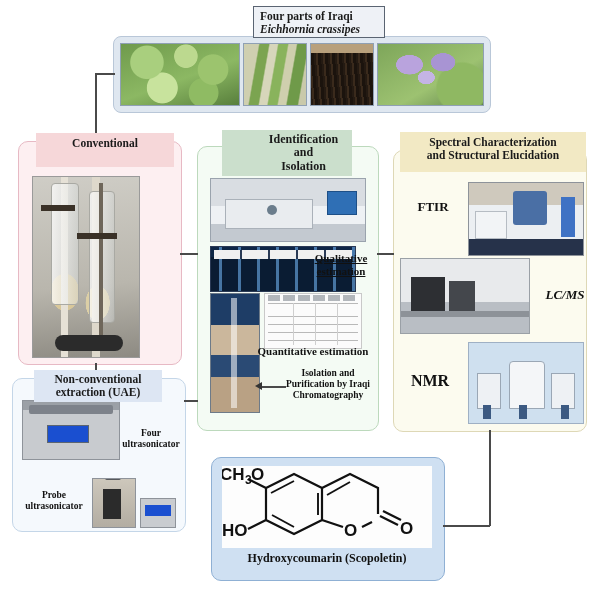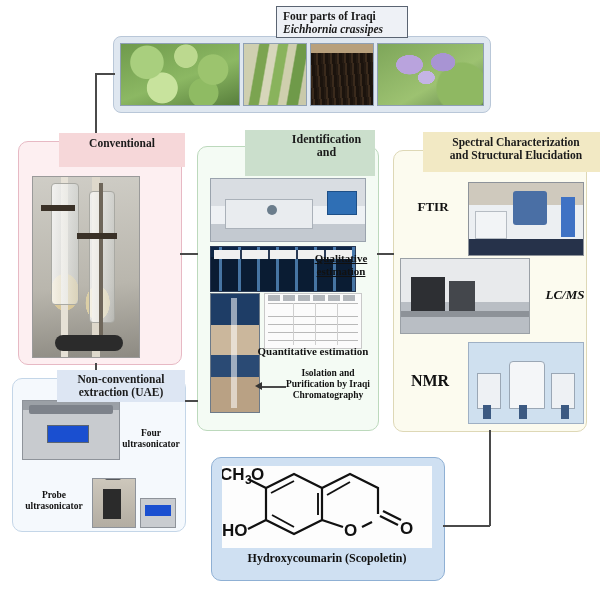--- a/index.html
+++ b/index.html
@@ -15,21 +15,20 @@
   
   .panel{position:absolute;border-radius:10px;}
   .hdr{
     position:absolute;
     text-align:center;
     font-weight:bold;
     color:#1a1a1a;
     line-height:1.12;
     z-index:6;
     box-sizing:border-box;
-    margin-left:23px;
   }
 
   
   #title-box{
     left:253px;top:6px;width:132px;height:32px;
     background:#eef1f6;border:1px solid #5a6472;
     font-size:11.5px;padding:3px 4px 0 6px;
     text-align:left;
   }
   #title-box .ital{font-style:italic;}
@@ -56,21 +55,21 @@
   .ph-flower{flex:1 1 auto;background:
       radial-gradient(ellipse 22px 16px at 30% 34%, #b9a3dd 0 60%, transparent 62%),
       radial-gradient(ellipse 20px 15px at 62% 30%, #a894d3 0 60%, transparent 62%),
       radial-gradient(ellipse 14px 11px at 46% 55%, #c4b4e4 0 60%, transparent 62%),
       radial-gradient(circle at 80% 72%, #8fb862 0 26%, transparent 28%),
       linear-gradient(150deg,#7ea65a,#9dc271 60%,#5f834a);}
 
   
   #soxhlet-panel{left:18px;top:141px;width:162px;height:222px;
      background:#fdeff1;border:1px solid #e7b9c4;}
-  #soxhlet-hdr{left:36px;top:133px;width:126px;height:34px;
+  #soxhlet-hdr{left:36px;top:133px;width:138px;height:34px;
      background:#f6d7d9;font-size:11.5px;padding-top:4px;}
 
   #ident-panel{left:197px;top:146px;width:180px;height:283px;
      background:#f4fbf4;border:1px solid #bcd9bc;}
   #ident-hdr{left:222px;top:130px;width:130px;height:46px;
      background:#cbdfcc;font-size:12px;padding-top:3px;padding-left:33px;}
 
   #spectral-panel{left:393px;top:150px;width:192px;height:280px;
      background:#fcfbef;border:1px solid #ded8b6;}
   #spectral-hdr{left:400px;top:132px;width:186px;height:40px;
@@ -252,20 +251,21 @@
     <div class="tcol" style="left:28px;"></div>
     <div class="tcol" style="left:50px;"></div>
     <div class="tcol" style="left:72px;"></div>
   </div>
   <div class="img" id="column-img">
     <div class="rod"></div>
   </div>
   <div class="hdr" id="ident-hdr">
     <div>Identification</div>
     <div>and</div>
+    <div>Isolation</div>
   </div>
   <div class="lbl" id="lbl-qual">Qualitative estimation</div>
   <div class="lbl" id="lbl-quant">Quantitative estimation</div>
   <div class="lbl" id="lbl-iso">Isolation and Purification by Iraqi Chromatography</div>
 
   <div class="panel" id="spectral-panel"></div>
   <div class="img" id="ftir-img">
     <div class="blue"></div>
       <div class="bx"></div>
       <div class="bx2"></div>

